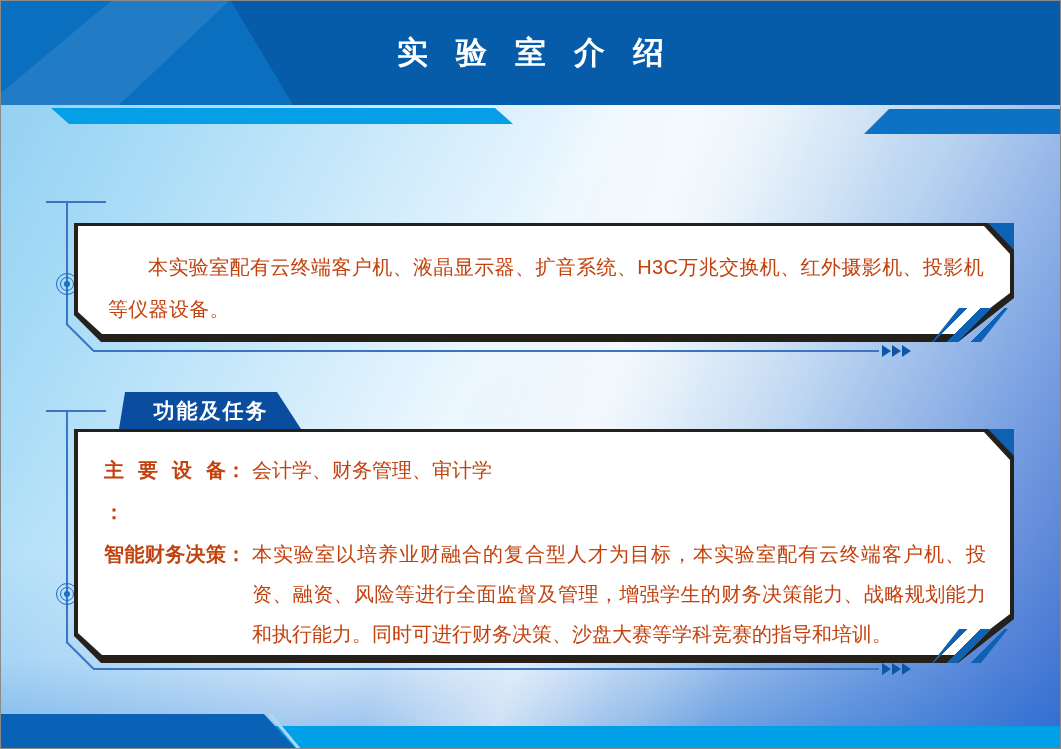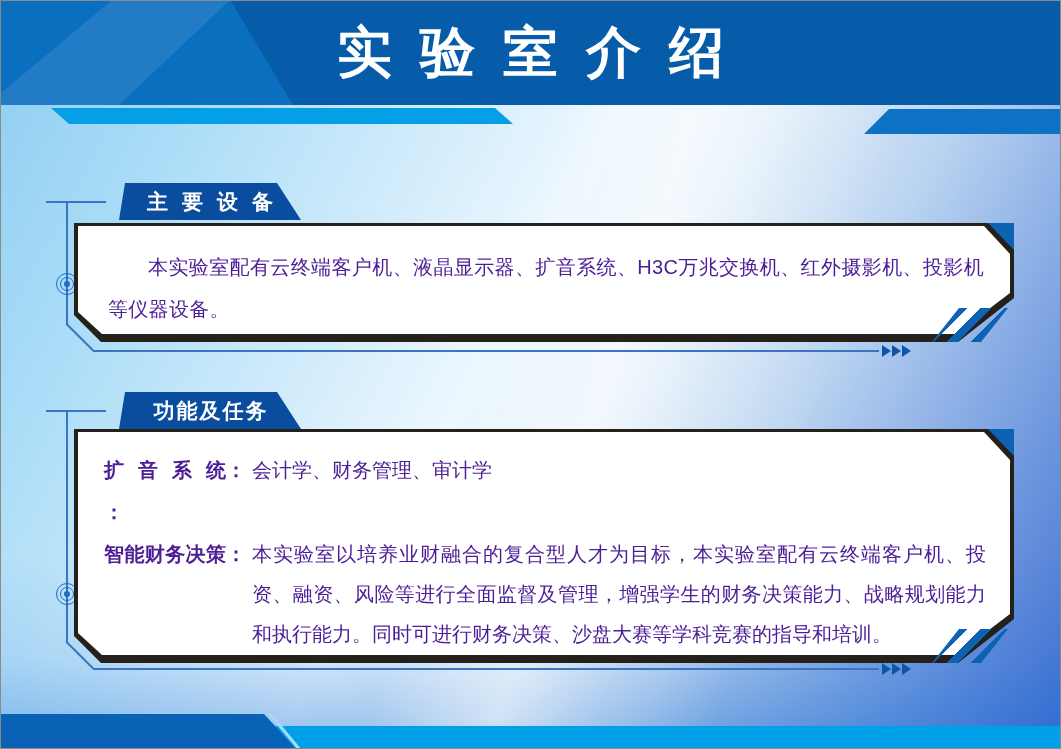--- a/index.html
+++ b/index.html
@@ -23,21 +23,21 @@
   
   .header{position:absolute;left:0;top:0;width:100%;height:104px;z-index:6;
     background:var(--header_blue,#0b6fc0);overflow:hidden;
     display:flex;align-items:center;justify-content:center;}
   .header-light{position:absolute;left:0;top:0;width:260px;height:100%;
     background:rgba(255,255,255,0.09);
     clip-path:polygon(110px 0,228px 0,118px 100%,0 100%,0 92px);}
   .header-dark{position:absolute;inset:0;
     background:var(--header_dark,#065ca8);
     clip-path:polygon(230px 0,100% 0,100% 100%,292px 100%);}
-  .title{position:relative;color:#fff;font-size:55px;font-weight:700;
+  .title{position:relative;color:#fff;font-size:31px;font-weight:700;
     letter-spacing:28px;margin-right:-28px;white-space:nowrap;font-family:Liberation Mono, monospace;}
 
   
   .strip-cyan{position:absolute;left:50px;top:107px;width:462px;height:16px;z-index:2;
     background:var(--accent_cyan,#059fe8);
     clip-path:polygon(0 0,444px 0,100% 100%,18px 100%);}
   .strip-right{position:absolute;left:863px;top:108px;width:198px;height:25px;z-index:2;
     background:#0d72c4;
     clip-path:polygon(25px 0,100% 0,100% 100%,0 100%);}
 
@@ -73,21 +73,21 @@
   .tab2 span{letter-spacing:2px;margin-right:-2px;white-space:nowrap;}
 
   
   .panel{position:absolute;left:73px;width:940px;z-index:4;}
   .panel1{top:222px;height:119px;}
   .panel2{top:428px;height:234px;}
   .frame{position:absolute;inset:0;background:var(--frame_dark,#26201b);}
   .panel1 .frame{clip-path:polygon(0 0,100% 0,100% 75px,884px 100%,27px 100%,0 92px);}
   .panel2 .frame{clip-path:polygon(0 0,100% 0,100% 190px,884px 100%,27px 100%,0 207px);}
   .paper{position:absolute;left:4px;top:3px;right:4px;bottom:8px;background:#ffffff;
-    color:#4c1d95;font-size:20px;}
+    color:#c2410c;font-size:20px;}
   .panel1 .paper{clip-path:polygon(0 0,906px 0,100% 28px,100% 67px,878px 100%,24px 100%,0 86px);}
   .panel2 .paper{clip-path:polygon(0 0,906px 0,100% 28px,100% 182px,878px 100%,24px 100%,0 201px);}
   .notch{position:absolute;top:0;right:0;width:26px;height:27px;z-index:2;
     background:var(--accent_blue,#0e62b3);clip-path:polygon(0 0,100% 0,100% 100%);}
   .stripes{position:absolute;width:76px;height:34px;z-index:2;
     clip-path:polygon(27px 0,100% 0,calc(100% - 27px) 100%,0 100%);
     background:repeating-linear-gradient(135deg,var(--accent_blue,#0e62b3) 0 8px,transparent 8px 17px);}
   .panel1 .stripes{left:858px;top:85px;}
   .panel2 .stripes{left:858px;top:200px;}
 
@@ -147,31 +147,28 @@
     </div>
 
   <div class="panel panel1">
     <div class="frame"></div>
     <div class="paper">
       <p class="body-text">本实验室配有云终端客户机、液晶显示器、扩音系统、H3C万兆交换机、红外摄影机、投影机等仪器设备。</p>
     </div>
     <div class="notch"></div>
     <div class="stripes"></div>
   </div>
-  <div class="tab tab1">
-    <span>主要设备</span>
-  </div>
 
   <div class="panel panel2">
     <div class="frame"></div>
     <div class="paper">
       <div class="rows">
         <div class="row">
           <span class="row-label">
-              <span class="lbl">扩音系统</span>
+              <span class="lbl">主要设备</span>
               <span class="colon">：</span>
             </span>
           <span class="row-value">会计学、财务管理、审计学</span>
         </div>
         <div class="row">
           <span class="row-label">
               <span class="colon">：</span>
             </span>
         </div>
         <div class="row">

